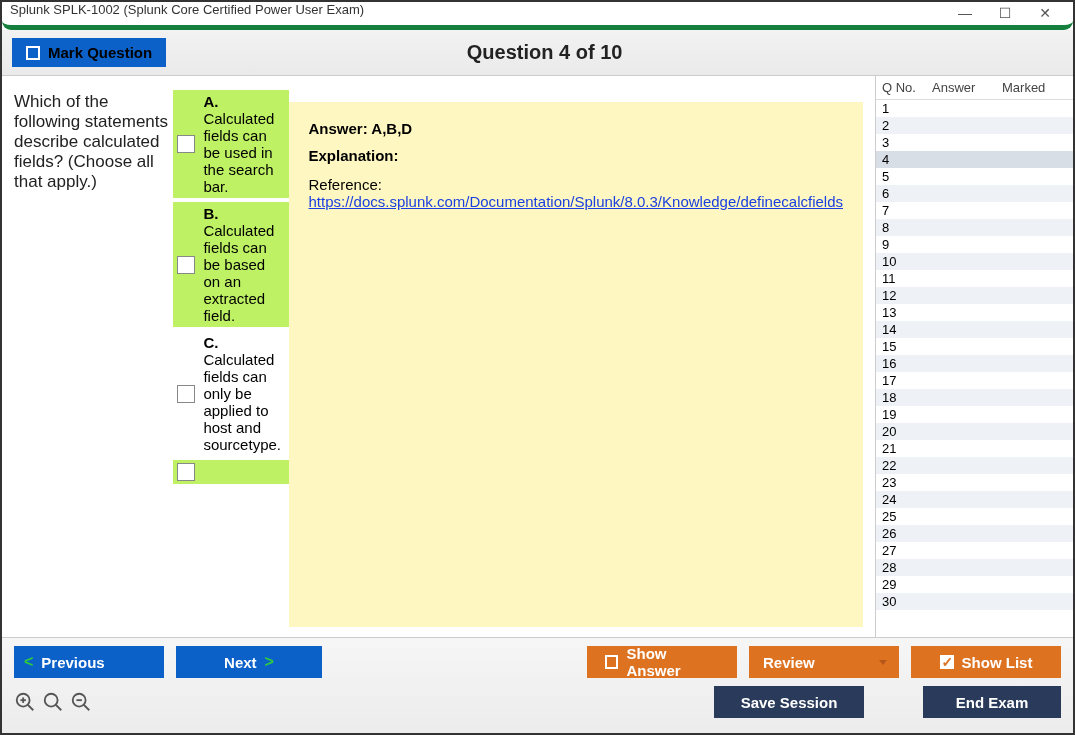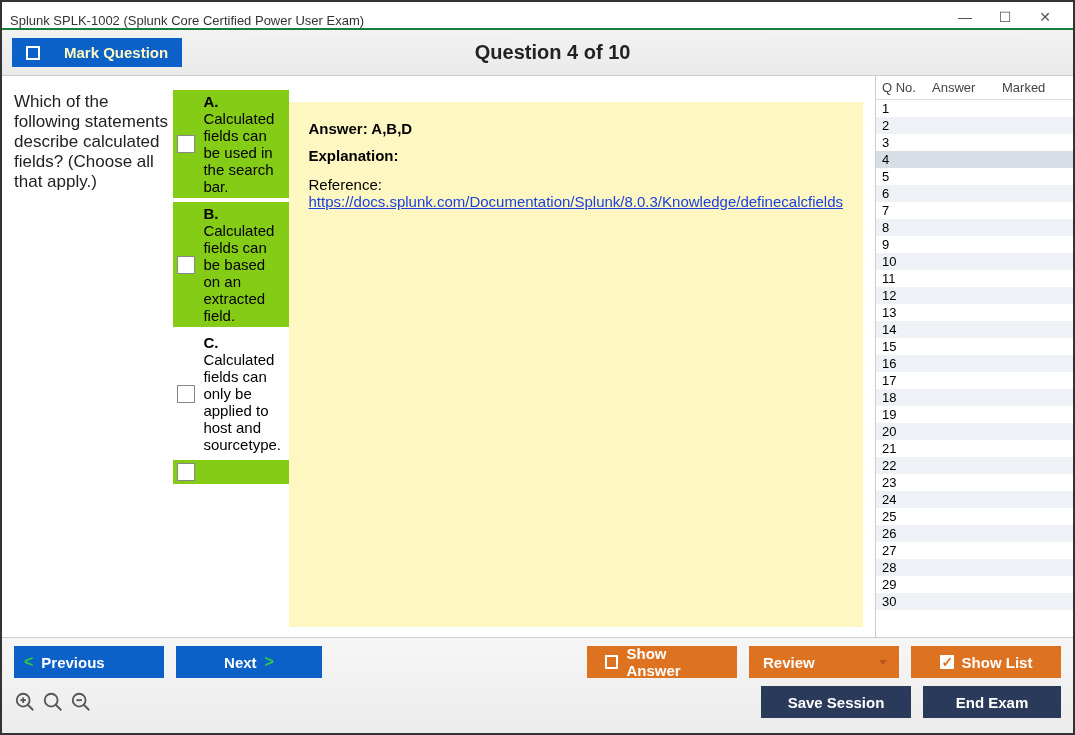--- a/index.html
+++ b/index.html
@@ -1,30 +1,30 @@
 <!DOCTYPE html>
 <html><head>
 <meta charset="utf-8">
 <style>
   * { box-sizing: border-box; margin: 0; padding: 0; }
   body { font-family: Arial, sans-serif; font-size: 14px; background: #fff; }
   .window { width: 1075px; height: 735px; border: 2px solid #333; display: flex; flex-direction: column; position: relative; }
-  .titlebar { height: 28px; display: flex; align-items: flex-end; padding: 0 8px; font-size: 13px; color: #333; border-bottom: 2px solid #15803d; }
+  .titlebar { height: 28px; display: flex; align-items: flex-start; padding: 0 8px; font-size: 13px; color: #333; border-bottom: 5px solid #15803d; border-radius: 9px; }
   .titlebar-text { flex: 1; }
   .win-controls { display: flex; gap: 0; }
   .win-btn { width: 40px; height: 22px; display: flex; align-items: center; justify-content: center; color: #555; cursor: pointer; font-size: 14px; }
   .header-bar { height: 46px; background: linear-gradient(#f2f2f2,#eaeaea); border-bottom: 1px solid #ccc; display: flex; align-items: center; padding: 0 10px; }
-  .mark-btn { background: #0b61c8; color: #fef9c3; font-weight: bold; padding: 6px 14px; display: flex; align-items: center; gap: 24px; cursor: pointer; font-size: 15px; }
+  .mark-btn { background: #0b61c8; color: #000000; font-weight: bold; padding: 6px 14px; display: flex; align-items: center; gap: 8px; cursor: pointer; font-size: 15px; }
   .mark-btn .chk { width: 14px; height: 14px; border: 2px solid #fff; display:inline-block; }
   .q-title { flex: 1; text-align: center; font-size: 20px; font-weight: bold; color: #222; }
   .body-area { flex: 1; display: flex; overflow: hidden; }
   .main-col { flex: 1; padding: 10px 12px; display:flex; overflow:hidden; }
   .question-text { font-size: 17px; margin: 6px 0 14px 0; color: #222; }
   .option-row { display:flex; align-items:center; gap:8px; margin:4px 0; padding:3px 4px; font-size:15px; }
-  .option-row.correct { background:#84cc16; }
+  .option-row.correct { background:#bef264; }
   .opt-chk { width:18px; height:18px; border:1px solid #888; background:#fff; flex-shrink:0; cursor:pointer; }
   .opt-letter { font-weight:bold; margin-right:2px; }
   .answer-box { margin-top:16px; background:#fff7c1; padding:18px 20px; font-size:15px; }
   .answer-box .ans-line { font-weight:bold; margin-bottom:10px; }
   .answer-box .exp-line { font-weight:bold; margin-bottom:12px; }
   .answer-box a { color:#1a3fe0; text-decoration:underline; }
   .side-col { width:198px; border-left:1px solid #ccc; display:flex; flex-direction:column; font-size:13px; }
   .side-head { display:flex; padding:4px 6px; color:#444; border-bottom:1px solid #ddd; }
   .side-head .c1 { width:50px; }
   .side-head .c2 { width:70px; }
@@ -33,21 +33,21 @@
   .qrow { display:flex; padding:0 6px; height:17px; align-items:center; cursor:pointer; }
   .qrow:nth-child(even){ background:#eef1f5; }
   .qrow.sel { background:#d8dee6; }
   .qrow .c1 { width:50px; }
   .footer { height:96px; border-top:1px solid #ccc; background:linear-gradient(#f6f6f6,#ececec); padding:8px 12px; display:flex; flex-direction:column; gap:8px; }
   .footer-row { display:flex; gap:12px; align-items:center; }
   .footer-row .spacer { flex:1; }
   .btn { height:32px; display:flex; align-items:center; justify-content:center; color:#fff; font-weight:bold; font-size:15px; cursor:pointer; gap:8px; padding:0 18px; }
   .btn-blue { background:#0b61c8; }
   .btn-orange { background:#dd7321; }
-  .btn-navy { background:#2a3a5a; }
+  .btn-navy { background:#2a3a5a;margin-left:47px; }
   .btn-prev { width:150px; justify-content:flex-start; padding-left:10px; }
   .btn-next { width:146px; }
   .btn-show { width:150px; }
   .btn-review { width:150px; justify-content:flex-start; padding-left:14px; position:relative; }
   .btn-review::after { content:""; position:absolute; right:12px; top:14px; border-left:4px solid transparent; border-right:4px solid transparent; border-top:5px solid #b8551a; }
   .btn-showlist { width:150px; }
   .btn-save { width:150px; }
   .btn-end { width:138px; }
   .chev-l { color:#2ecc40; font-weight:bold; font-size:16px; }
   .chev-r { color:#2ecc40; font-weight:bold; font-size:16px; }

